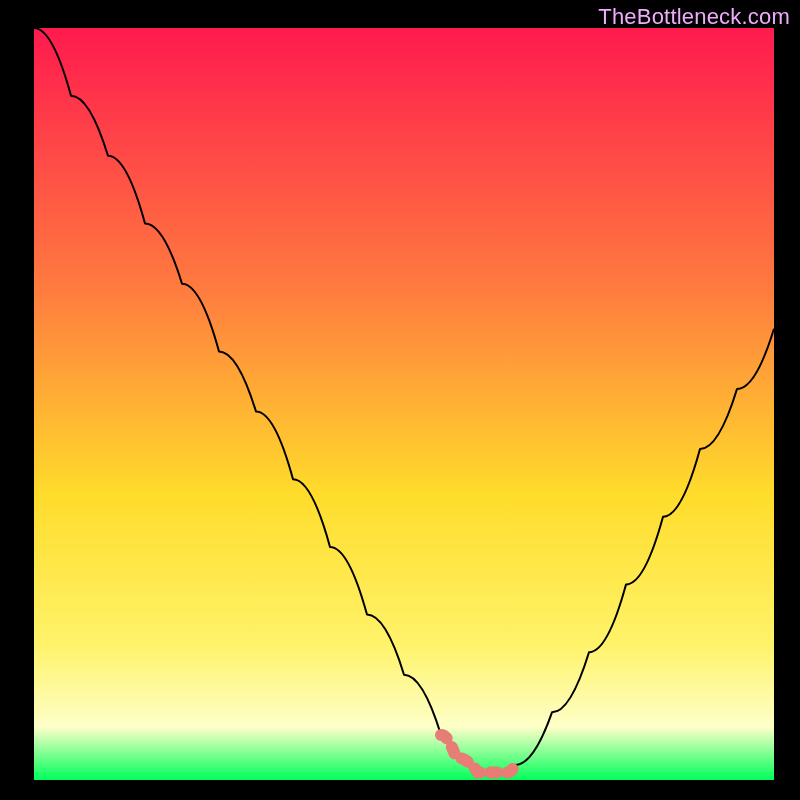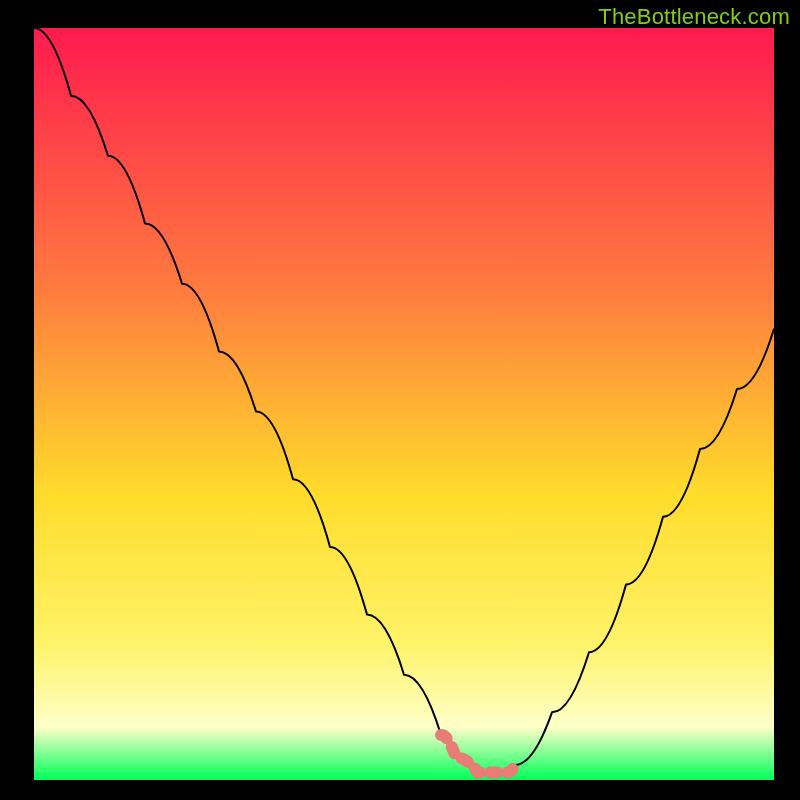--- a/index.html
+++ b/index.html
@@ -14,21 +14,21 @@
   .wrap {
     position: relative;
     width: 800px;
     height: 800px;
     background: #000;
   }
   .watermark {
     position: absolute;
     top: 4px;
     right: 10px;
-    color: #84cc16;
+    color: #f0abfc;
     font-size: 22px;
     font-weight: 500;
     letter-spacing: 0.2px;
     z-index: 10;
   }
   svg {
     position: absolute;
     top: 0;
     left: 0;
   }

